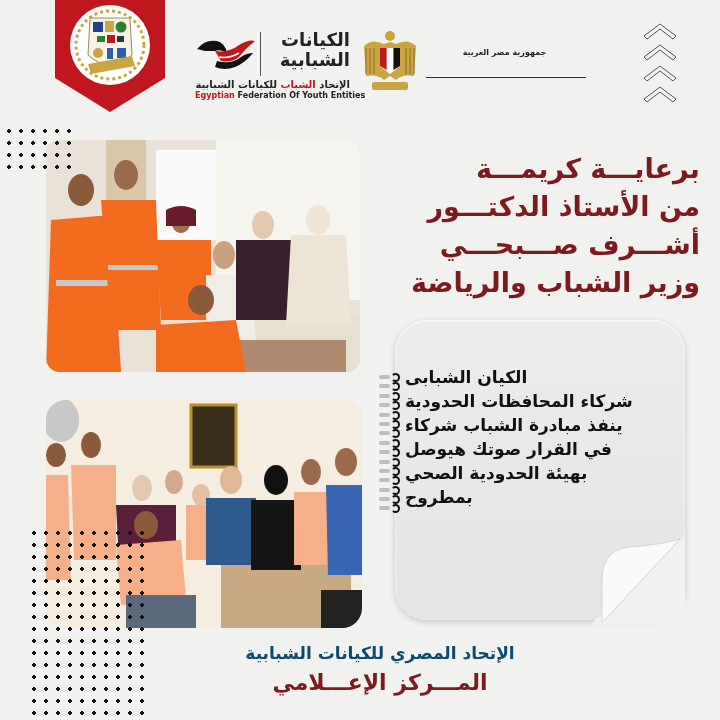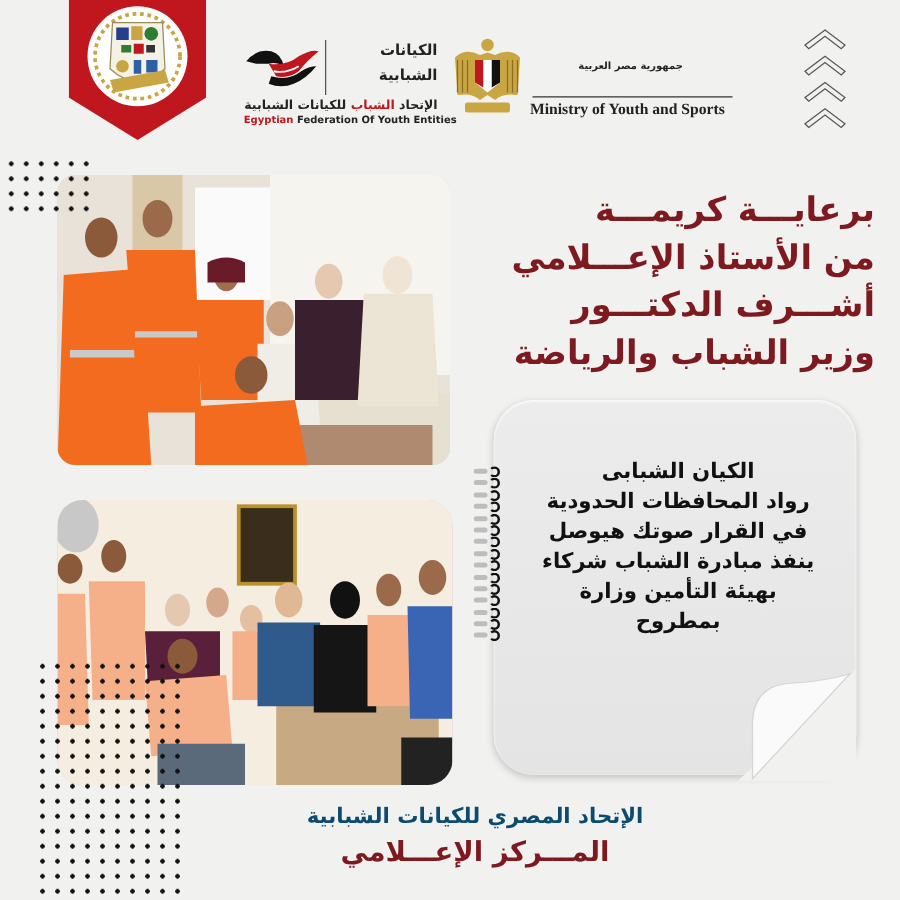--- a/index.html
+++ b/index.html
@@ -3,21 +3,21 @@
 <meta charset="utf-8">
 <style>
   html,body{margin:0;padding:0;}
   body{width:720px;height:720px;overflow:hidden;background:#f1f1f0;font-family:"DejaVu Sans",sans-serif;position:relative;}
   .abs{position:absolute;}
   
   .badge{left:55px;top:0;width:110px;height:112px;}
   .fed-logo{left:195px;top:30px;width:155px;height:70px;}
   .fed-bird{position:absolute;left:0;top:5px;width:60px;height:40px;}
   .fed-divider{position:absolute;left:65px;top:2px;width:1px;height:44px;background:#555;}
-  .fed-title{position:absolute;left:70px;top:0;width:85px;text-align:right;font-weight:bold;font-size:12px;line-height:20px;color:#222;direction:rtl;}
+  .fed-title{position:absolute;left:70px;top:0;width:85px;text-align:right;font-weight:bold;font-size:18px;line-height:20px;color:#222;direction:rtl;}
   .fed-ar{position:absolute;left:0;top:49px;width:155px;text-align:right;font-size:10px;font-weight:bold;color:#222;direction:rtl;white-space:nowrap;}
   .fed-ar .red{color:#c0161d;}
   .fed-en{position:absolute;left:0;top:61px;width:146px;font-size:8px;font-weight:bold;color:#222;white-space:nowrap;}
   .fed-en .red{color:#c0161d;}
   .min-logo{left:362px;top:28px;width:220px;height:72px;}
   .eagle{position:absolute;left:0;top:2px;width:56px;height:64px;}
   .min-top{position:absolute;left:60px;top:8px;width:165px;text-align:center;font-size:8px;font-weight:bold;color:#222;direction:rtl;margin-top:12px;}
   .min-cal{position:absolute;left:60px;top:18px;width:165px;text-align:center;font-family:"DejaVu Serif",serif;font-size:20px;color:#333;direction:rtl;letter-spacing:1px;}
   .min-line{position:absolute;left:64px;top:49px;width:160px;height:1px;background:#333;}
   .min-en{position:absolute;left:62px;top:52px;width:165px;font-family:"Liberation Serif",serif;font-weight:bold;font-size:12.5px;color:#222;white-space:nowrap;}
@@ -28,21 +28,21 @@
   .photo2{left:46px;top:400px;width:316px;height:228px;border-radius:20px;}
   .dots{background-image:radial-gradient(circle,#111 1.6px,transparent 2px);background-size:12px 12px;}
   .dots1{left:3px;top:125px;width:72px;height:50px;}
   .dots2{left:28px;top:527px;width:120px;height:196px;}
   
   .heading{left:370px;top:150px;width:330px;text-align:right;direction:rtl;color:#7d1a1f;font-weight:bold;font-size:27px;line-height:38px;}
   
   .note{left:395px;top:320px;width:290px;height:305px;}
   .note-card{position:absolute;left:0;top:0;width:290px;height:300px;background:linear-gradient(180deg,#ececec,#e4e4e4);border-radius:32px;box-shadow:0 2px 6px rgba(0,0,0,0.18), inset 0 1px 2px #fff;}
   .note-curl{position:absolute;right:0;bottom:0;width:95px;height:90px;}
-  .note-text{position:absolute;left:10px;top:45px;width:275px;text-align:center;direction:rtl;font-weight:bold;font-size:17px;line-height:24px;color:#111;}
+  .note-text{position:absolute;left:10px;top:45px;width:275px;text-align:left;direction:rtl;font-weight:bold;font-size:17px;line-height:24px;color:#111;}
   .rings{position:absolute;left:-18px;top:52px;width:30px;}
   .ring{height:9.4px;position:relative;}
   .ring .bar{position:absolute;left:2px;top:3px;width:11px;height:4px;border-radius:2px;background:#bdbdbd;}
   .ring .loop{position:absolute;left:14px;top:1px;width:5px;height:5px;border:2px solid #111;border-left-color:transparent;border-radius:50%;}
   
   .footer1{left:200px;top:643px;width:360px;text-align:center;direction:rtl;font-weight:bold;font-size:17px;color:#0c4a6e;}
   .footer2{left:200px;top:670px;width:360px;text-align:center;direction:rtl;font-weight:bold;font-size:22px;color:#7d1a1f;}
 </style>
 </head>
 <body>
@@ -91,21 +91,20 @@
     <ellipse cx="28" cy="6" rx="5" ry="5" fill="#c9a544"></ellipse>
     <path d="M2 16 Q10 8 22 14 L28 12 L34 14 Q46 8 54 16 L52 46 Q40 44 34 50 L28 46 L22 50 Q16 44 4 46 Z" fill="#c9a544"></path>
     <path d="M4 18 L4 44 M8 18 L8 44 M12 18 L12 44 M44 18 L44 44 M48 18 L48 44 M52 18 L52 44" stroke="#8a6d1e" stroke-width="1"></path>
     <path d="M18 18 H38 V36 L28 44 L18 36 Z" fill="#fff"></path>
     <path d="M18 18 H24.6 V40 L18 36 Z" fill="#c0161d"></path>
     <path d="M31.4 18 H38 V36 L31.4 40 Z" fill="#111"></path>
     <rect x="10" y="52" width="36" height="8" rx="2" fill="#c9a544"></rect>
   </svg>
   <div class="min-top">جمهورية مصر العربية</div>
   <div class="min-line"></div>
-  <div class="min-en">Ministry of Youth and Sports</div>
 </div>
 
 <svg class="abs chevrons" viewBox="0 0 40 86">
   <g fill="none" stroke="#555" stroke-width="1">
     <path d="M4 14 L20 2 L36 14 L33 17 L20 7 L7 17 Z"></path>
     <path d="M4 35 L20 23 L36 35 L33 38 L20 28 L7 38 Z"></path>
     <path d="M4 56 L20 44 L36 56 L33 59 L20 49 L7 59 Z"></path>
     <path d="M4 77 L20 65 L36 77 L33 80 L20 70 L7 80 Z"></path>
   </g>
 </svg>
@@ -135,22 +134,22 @@
     <ellipse cx="272" cy="80" rx="12" ry="15" fill="#f0e4d4"></ellipse>
     <path d="M245 95 L300 95 L305 185 L240 185 Z" fill="#ece4d4"></path>
     <ellipse cx="155" cy="160" rx="13" ry="15" fill="#8a5a3a"></ellipse>
     <path d="M110 185 L190 180 L200 232 L110 232 Z" fill="#f26b1f"></path>
   </svg>
 </div>
 <div class="abs dots dots1"></div>
 
 <div class="abs heading">
   <div>برعايـــة كريمـــة</div>
-  <div>من الأستاذ الإعـــلامي</div>
-  <div>أشـــرف الدكتـــور</div>
+  <div>من الأستاذ الدكتـــور</div>
+  <div>أشـــرف صـــبحـــي</div>
   <div>وزير الشباب والرياضة</div>
 </div>
 
 <div class="abs photo photo2">
   <svg width="316" height="228" viewBox="0 0 316 228">
     <rect width="316" height="228" fill="#f4ede0"></rect>
     <rect x="145" y="5" width="45" height="62" fill="#3a2d1c" stroke="#b8902c" stroke-width="3"></rect>
     <rect x="175" y="130" width="130" height="98" fill="#c7a983"></rect>
     <rect x="175" y="130" width="130" height="12" fill="#e2cda8"></rect>
     <ellipse cx="15" cy="20" rx="18" ry="22" fill="#c8c8c8"></ellipse>
@@ -242,22 +241,22 @@
         <span class="bar"></span>
         <span class="loop"></span>
       </div>
     <div class="ring">
         <span class="bar"></span>
         <span class="loop"></span>
       </div>
   </div>
   <div class="note-text">
     <div>الكيان الشبابى</div>
-    <div>رواد المحافظات الحدودية</div>
+    <div>شركاء المحافظات الحدودية</div>
+    <div>ينفذ مبادرة الشباب شركاء</div>
     <div>في القرار صوتك هيوصل</div>
-    <div>ينفذ مبادرة الشباب شركاء</div>
-    <div>بهيئة التأمين وزارة</div>
+    <div>بهيئة الحدودية الصحي</div>
     <div>بمطروح</div>
   </div>
 </div>
 
 <div class="abs footer1">الإتحاد المصري للكيانات الشبابية</div>
 <div class="abs footer2">المـــركز الإعـــلامي</div>
 
 </body></html>

